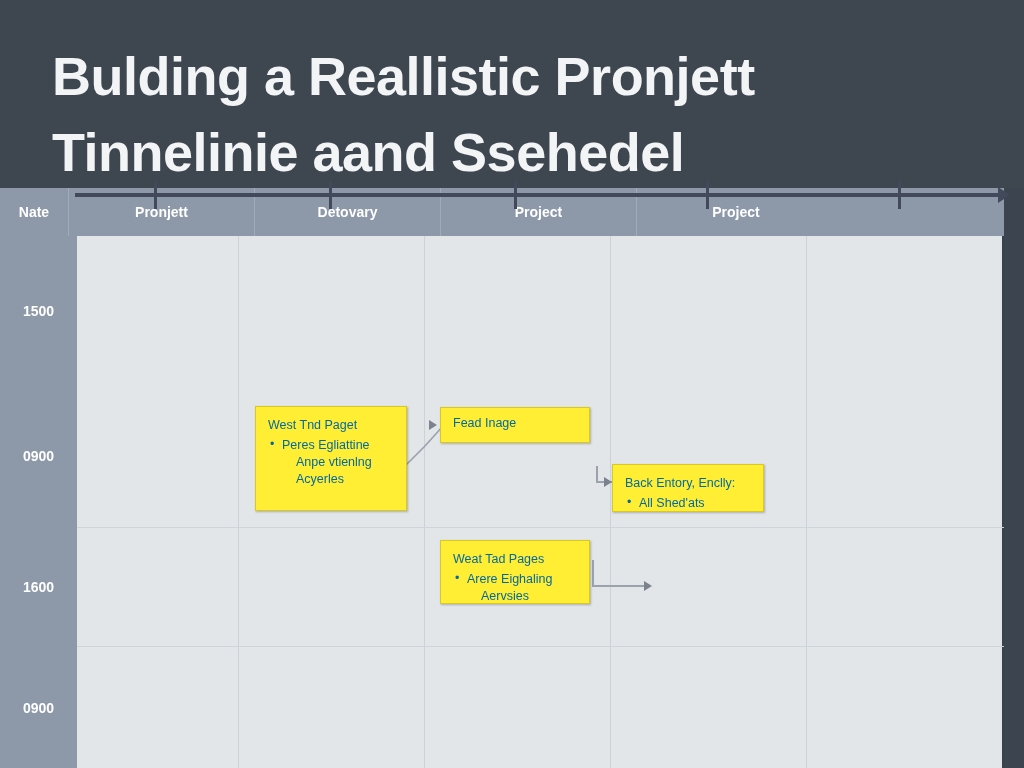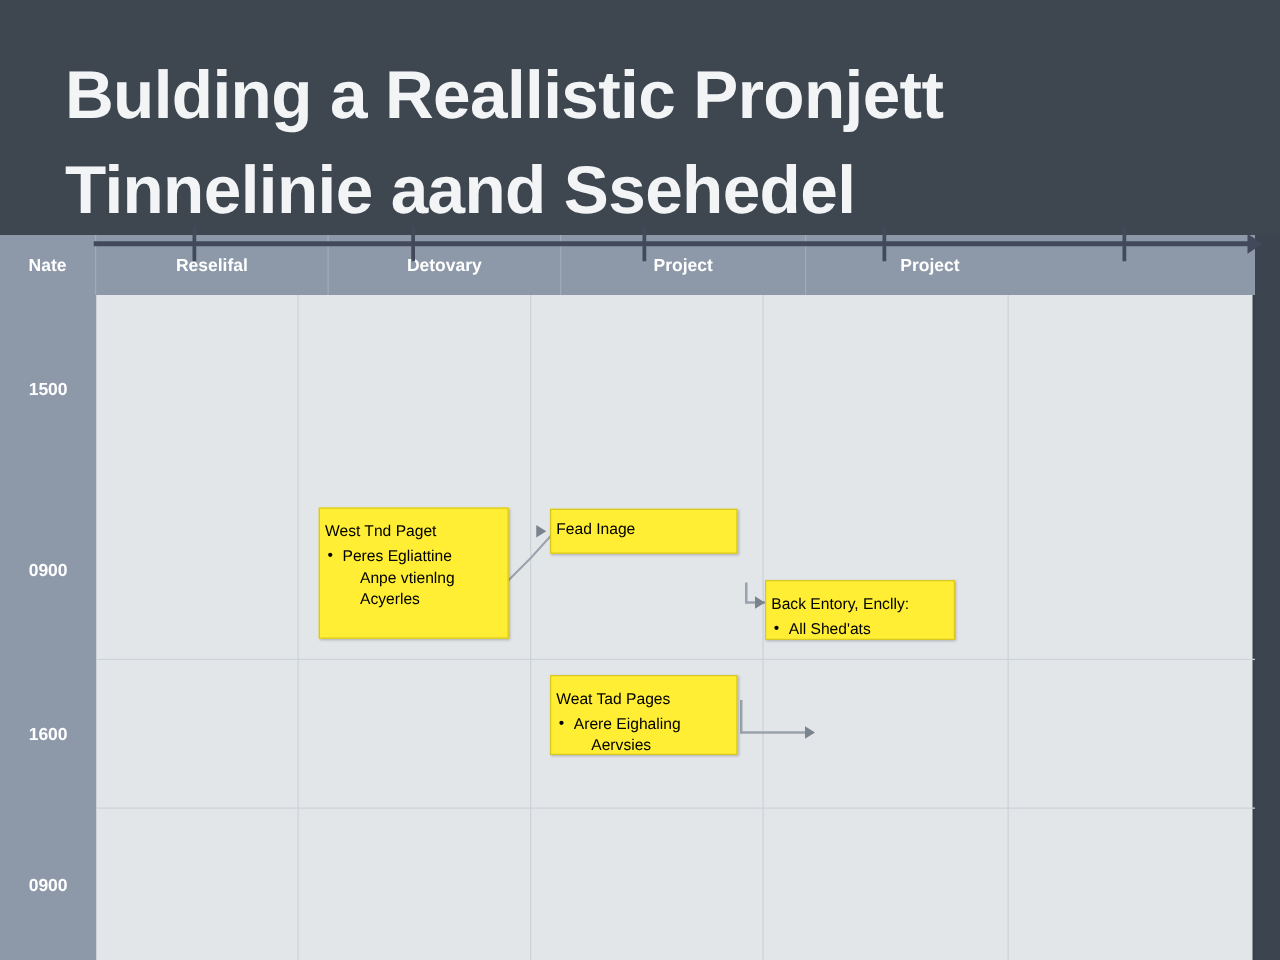--- a/index.html
+++ b/index.html
@@ -63,21 +63,21 @@
     font-weight: bold;
     display: flex;
     align-items: center;
     justify-content: center;
     height: 48px;
     border-right: 1px solid #9fabb9;
   }
   .col-head:last-child { border-right: none; }
 
   
-  .cw0 { width: 77px; }
+  .cw0 { width: 69px; }
   .cw1 { width: 161px; }
   .cw2 { width: 186px; }
   .cw3 { width: 186px; text-align: center; }
   .cw4 { width: 196px; }
   .cw5 { width: 198px; }
 
   #row-label-col {
     position: absolute;
     left: 0; top: 48px;
     width: 77px;
@@ -139,22 +139,22 @@
     height: 28px;
     background: #41495a;
   }
 
   
   .note {
     position: absolute;
     background: #ffee33;
     border: 1px solid #d8c81f;
     box-shadow: 1px 1px 2px rgba(40,45,55,0.30);
-    padding: 10px 4px;
-    color: #000000;
+    padding: 10px 12px;
+    color: #0369a1;
     font-size: 12.5px;
     line-height: 17px;
   }
   .note-title {
     font-weight: normal;
     margin-bottom: 3px;
     white-space: nowrap;
   }
   .note-bullets { list-style: none; }
   .note-bullets li {
@@ -188,21 +188,21 @@
 
   <div id="title-band">
     <div class="title-line">Bulding a Reallistic Pronjett</div>
     <div class="title-line">Tinnelinie aand Ssehedel</div>
   </div>
 
   <div id="board">
 
     <div id="header-row">
       <div class="col-head cw0">Nate</div>
-      <div class="col-head cw2">Reselifal</div>
+      <div class="col-head cw2">Pronjett</div>
       <div class="col-head cw3">Detovary</div>
       <div class="col-head cw4">Project</div>
       <div class="col-head cw5">Project</div>
     </div>
 
     <div id="row-label-col">
       <div class="row-label rh0">1500</div>
       <div class="row-label rh1">0900</div>
       <div class="row-label rh2">1600</div>
       <div class="row-label rh3">0900</div>

